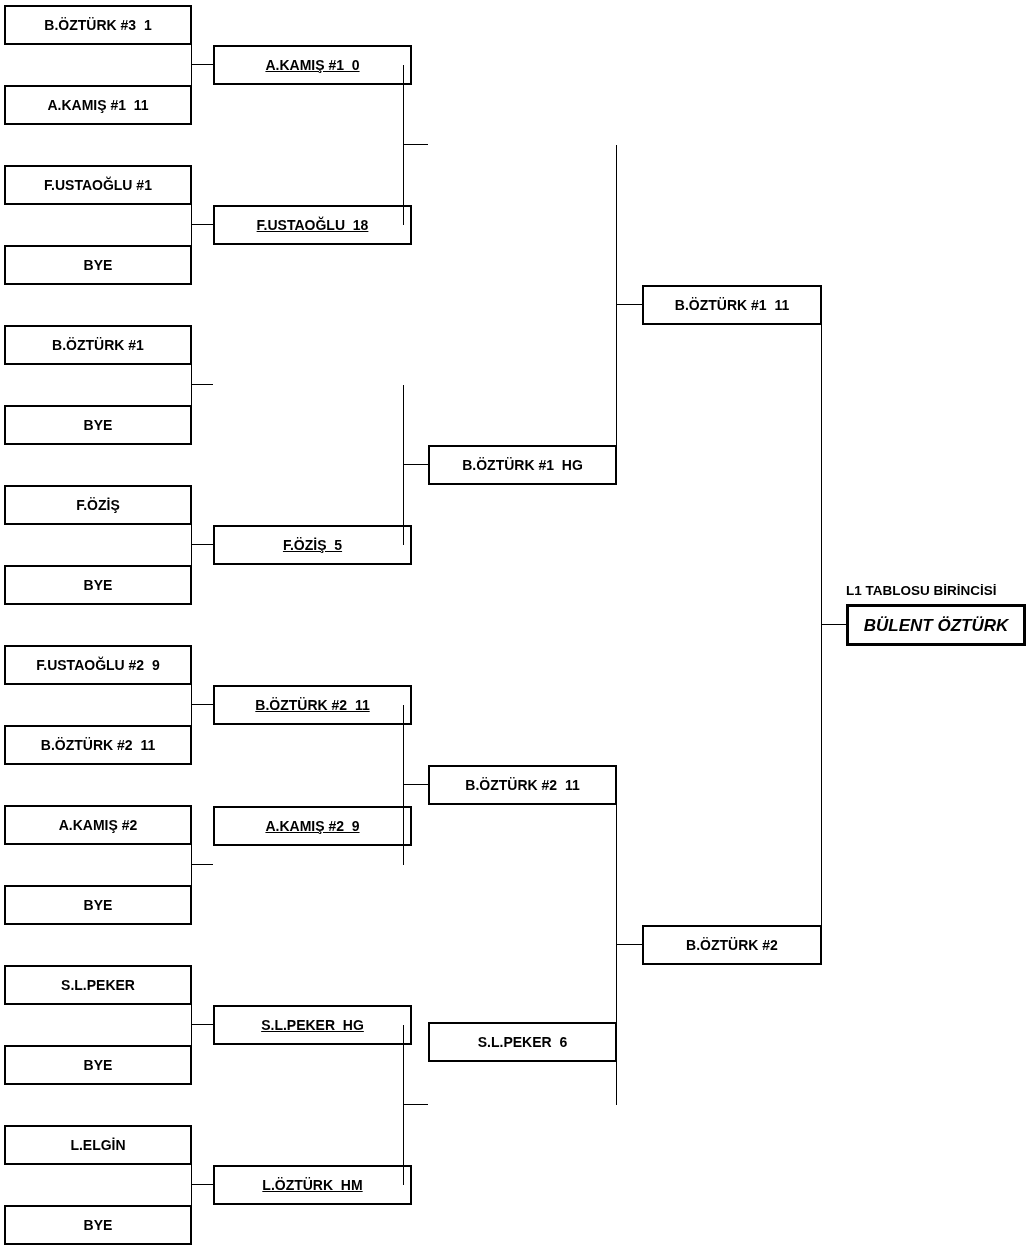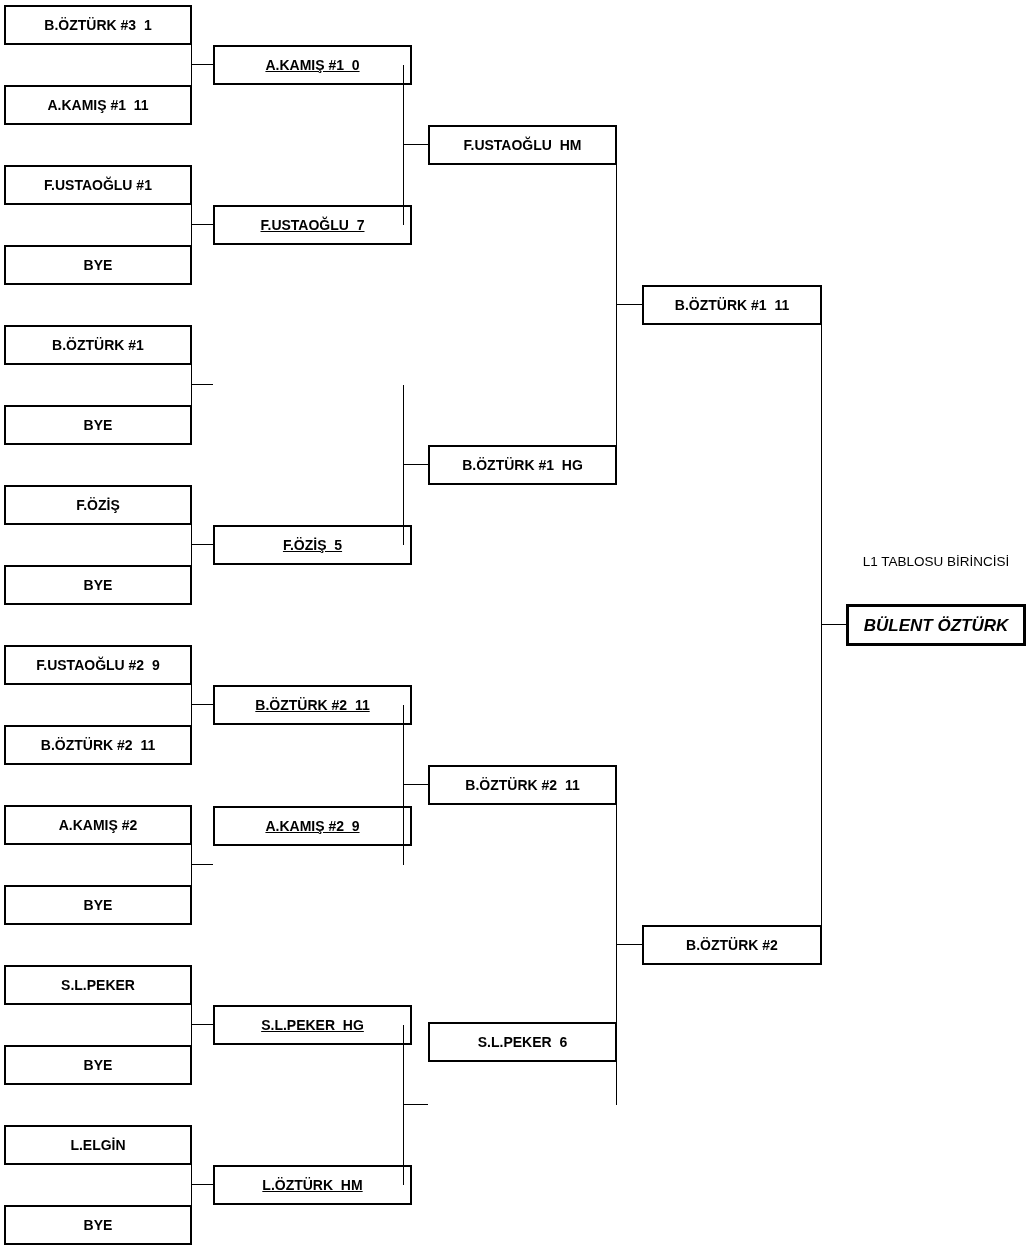--- a/index.html
+++ b/index.html
@@ -18,22 +18,22 @@
   }
   .c1{left:4px;width:188px;}
   .c2{left:213px;width:199px;text-decoration:underline;}
   .c3{left:428px;width:189px;}
   .c4{left:642px;width:180px;}
   .winner{
     left:846px;width:180px;top:604px;height:42px;
     border-width:3px;font-style:italic;font-size:17px;
   }
   .caption{
-    position:absolute;left:846px;width:180px;top:554px;height:18px;
-    text-align:center;font-weight:normal;font-size:13.5px;white-space:pre;
+    position:absolute;left:846px;width:180px;top:583px;height:18px;
+    font-weight:bold;font-size:13.5px;white-space:pre;
   }
   .line{position:absolute;background:#000;}
 </style>
 </head>
 <body>
 
 <div id="bracket">
 
   <div class="box c1" style="top:5px">B.ÖZTÜRK #3  1</div>
   <div class="box c1" style="top:85px">A.KAMIŞ #1  11</div>
@@ -46,28 +46,27 @@
   <div class="box c1" style="top:645px">F.USTAOĞLU #2  9</div>
   <div class="box c1" style="top:725px">B.ÖZTÜRK #2  11</div>
   <div class="box c1" style="top:805px">A.KAMIŞ #2</div>
   <div class="box c1" style="top:885px">BYE</div>
   <div class="box c1" style="top:965px">S.L.PEKER</div>
   <div class="box c1" style="top:1045px">BYE</div>
   <div class="box c1" style="top:1125px">L.ELGİN</div>
   <div class="box c1" style="top:1205px">BYE</div>
 
   <div class="box c2" style="top:45px">A.KAMIŞ #1  0</div>
-  <div class="box c2" style="top:205px">F.USTAOĞLU  7</div>
+  <div class="box c2" style="top:205px">F.USTAOĞLU  18</div>
   <div class="box c2" style="top:525px">F.ÖZİŞ  5</div>
   <div class="box c2" style="top:685px">B.ÖZTÜRK #2  11</div>
   <div class="box c2" style="top:806px">A.KAMIŞ #2  9</div>
   <div class="box c2" style="top:1005px">S.L.PEKER  HG</div>
   <div class="box c2" style="top:1165px">L.ÖZTÜRK  HM</div>
 
-  <div class="box c3" style="top:125px">F.USTAOĞLU  HM</div>
   <div class="box c3" style="top:445px">B.ÖZTÜRK #1  HG</div>
   <div class="box c3" style="top:765px">B.ÖZTÜRK #2  11</div>
   <div class="box c3" style="top:1022px">S.L.PEKER  6</div>
 
   <div class="box c4" style="top:285px">B.ÖZTÜRK #1  11</div>
   <div class="box c4" style="top:925px">B.ÖZTÜRK #2</div>
 
   <div class="caption">L1 TABLOSU BİRİNCİSİ</div>
   <div class="box winner">BÜLENT ÖZTÜRK</div>
 

